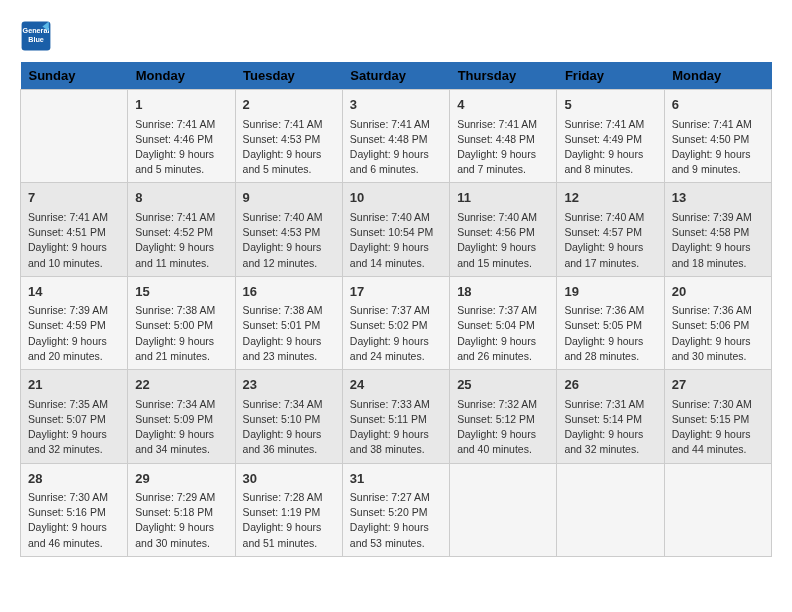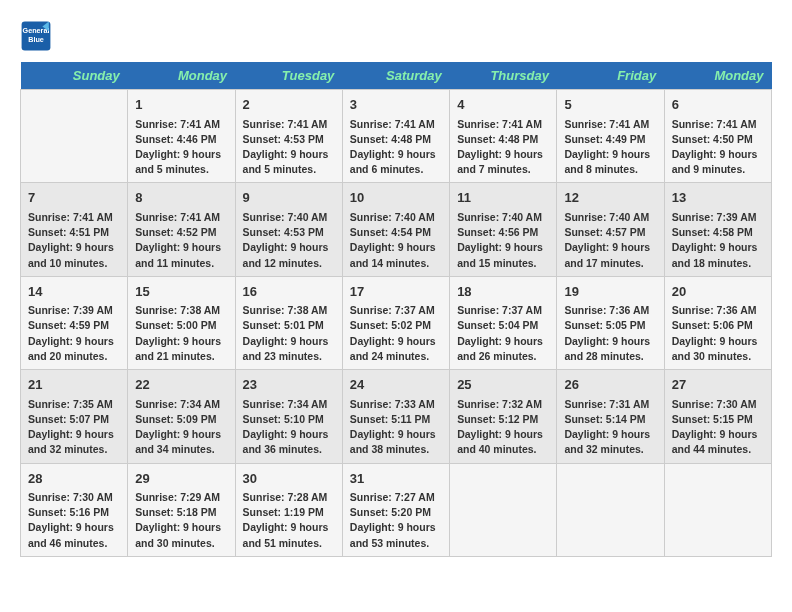--- a/index.html
+++ b/index.html
@@ -39,26 +39,25 @@
       color: #555;
       margin-top: 4px;
     }
     table {
       width: 100%;
       border-collapse: collapse;
       font-size: 11px;
     }
     thead tr th {
       background-color: #2a6db5;
-      color: #86efac;
-      text-align: right;
+      color: #000000;
+      text-align: left;
       padding: 6px 8px;
       font-size: 13px;
       font-weight: bold;
-      font-style: italic;
     }
     tbody tr td {
       border: 1px solid #ccc;
       vertical-align: top;
       padding: 5px 7px;
       width: calc(100% / 7);
       min-height: 80px;
       color: #333;
       line-height: 1.5;
     }
@@ -71,21 +70,20 @@
     .day-number {
       font-weight: bold;
       font-size: 13px;
       display: block;
       margin-bottom: 2px;
     }
     .cell-content {
       font-size: 10.5px;
       color: #333;
       line-height: 1.45;
-      font-weight: bold;
     }
   </style>
 </head>
 <body>
 
 <div class="header">
   <div class="logo">
     <svg class="logo-icon" viewBox="0 0 40 40">
       <rect x="2" y="2" width="36" height="36" rx="4" fill="#1a5fa8"></rect>
       <text x="20" y="16" text-anchor="middle" fill="white" font-size="9" font-weight="bold" font-family="Arial">General</text>
@@ -151,21 +149,21 @@
         <td>
           <span class="day-number">8</span>
           <div class="cell-content"><span>Sunrise: 7:41 AM</span><br><span>Sunset: 4:52 PM</span><br><span>Daylight: 9 hours</span><br><span>and 11 minutes.</span><br></div>
         </td>
         <td>
           <span class="day-number">9</span>
           <div class="cell-content"><span>Sunrise: 7:40 AM</span><br><span>Sunset: 4:53 PM</span><br><span>Daylight: 9 hours</span><br><span>and 12 minutes.</span><br></div>
         </td>
         <td>
           <span class="day-number">10</span>
-          <div class="cell-content"><span>Sunrise: 7:40 AM</span><br><span>Sunset: 4:54 PM</span><br><span>Daylight: 9 hours</span><br><span>and 14 minutes.</span><br></div>
+          <div class="cell-content"><span>Sunrise: 7:40 AM</span><br><span>Sunset: 10:54 PM</span><br><span>Daylight: 9 hours</span><br><span>and 14 minutes.</span><br></div>
         </td>
         <td>
           <span class="day-number">11</span>
           <div class="cell-content"><span>Sunrise: 7:40 AM</span><br><span>Sunset: 4:56 PM</span><br><span>Daylight: 9 hours</span><br><span>and 15 minutes.</span><br></div>
         </td>
         <td>
           <span class="day-number">12</span>
           <div class="cell-content"><span>Sunrise: 7:40 AM</span><br><span>Sunset: 4:57 PM</span><br><span>Daylight: 9 hours</span><br><span>and 17 minutes.</span><br></div>
         </td>
         <td>

